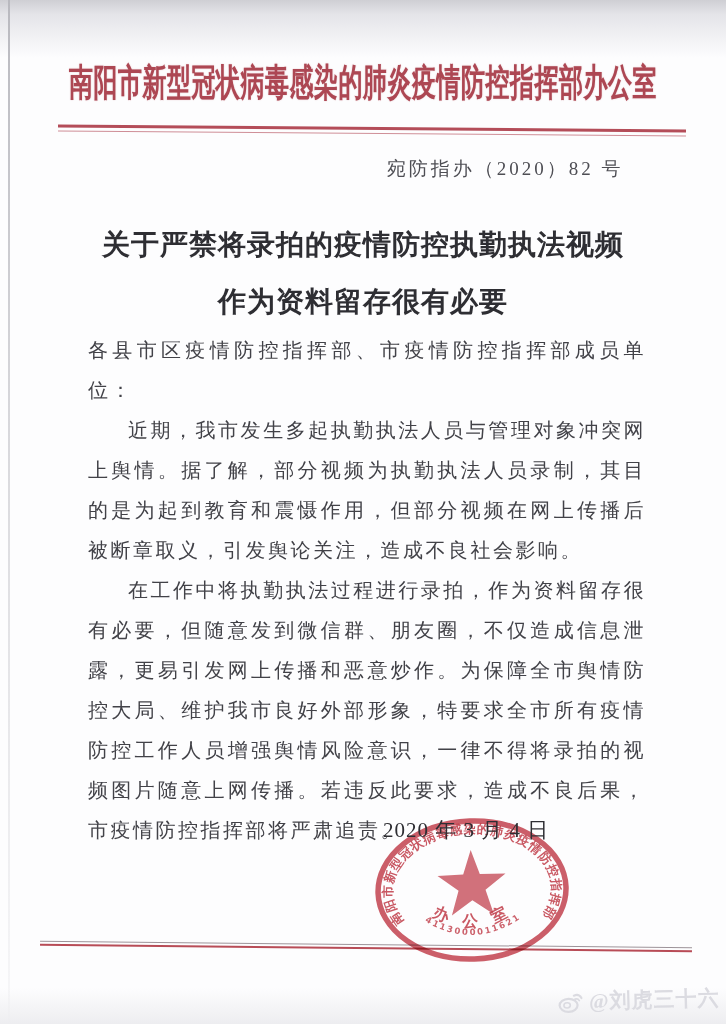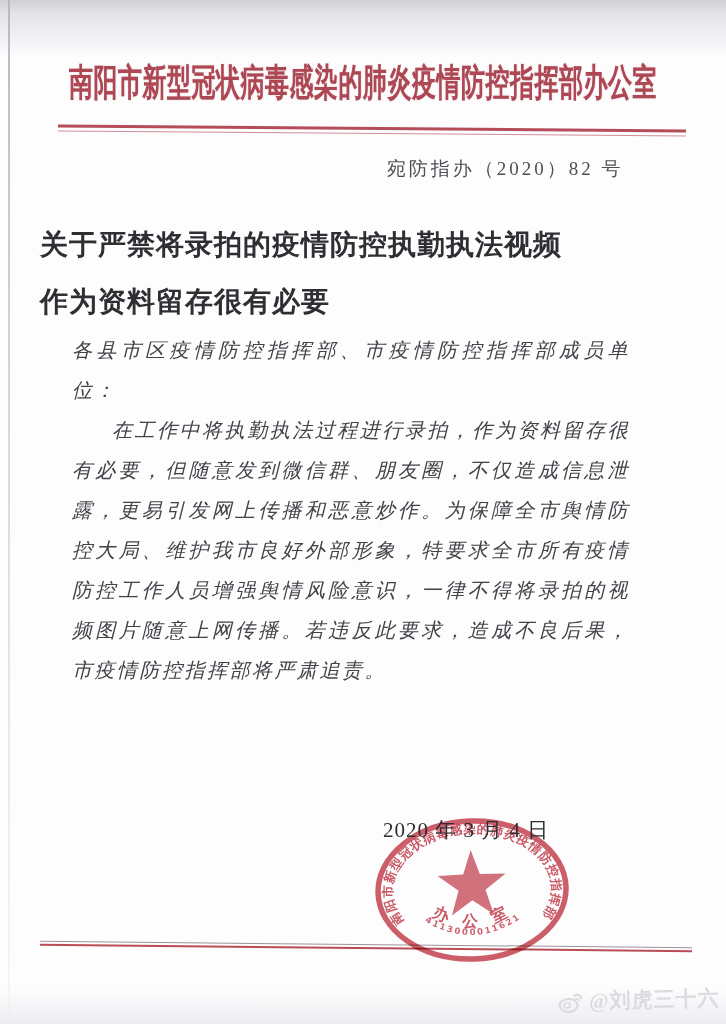--- a/index.html
+++ b/index.html
@@ -43,30 +43,30 @@
 
   .doc-number{
     position:absolute;top:156px;left:0;width:726px;
     text-align:center;
     transform:translateX(142px);
     font-size:19px;color:#4e4e54;letter-spacing:3px;
   }
 
   .doc-title{
     position:absolute;top:216px;left:40px;width:646px;
+    text-align:center;
     font-size:28px;line-height:57px;font-weight:bold;color:#2e2e33;
     letter-spacing:1px;
   }
 
   .doc-body{
-    position:absolute;top:330px;left:72px;width:558px;
+    position:absolute;top:330px;left:88px;width:558px;
     font-size:20px;line-height:40px;color:#424248;
     letter-spacing:2.5px;
     text-align:justify;
-    font-style:italic;
   }
   .doc-body p{margin:0;text-indent:2em;}
   .doc-body p.salutation{text-indent:0;}
 
   .doc-date{
     position:absolute;top:816px;left:383px;width:220px;
     font-size:21px;color:#2e2e33;letter-spacing:1px;
     z-index:3;white-space:nowrap;
   }
 
@@ -109,20 +109,21 @@
 
 <div class="doc-number">宛防指办（2020）82 号</div>
 
 <div class="doc-title">
   <div>关于严禁将录拍的疫情防控执勤执法视频</div>
   <div>作为资料留存很有必要</div>
 </div>
 
 <div class="doc-body">
   <p class="salutation">各县市区疫情防控指挥部、市疫情防控指挥部成员单位：</p>
+  <p>近期，我市发生多起执勤执法人员与管理对象冲突网上舆情。据了解，部分视频为执勤执法人员录制，其目的是为起到教育和震慑作用，但部分视频在网上传播后被断章取义，引发舆论关注，造成不良社会影响。</p>
   <p>在工作中将执勤执法过程进行录拍，作为资料留存很有必要，但随意发到微信群、朋友圈，不仅造成信息泄露，更易引发网上传播和恶意炒作。为保障全市舆情防控大局、维护我市良好外部形象，特要求全市所有疫情防控工作人员增强舆情风险意识，一律不得将录拍的视频图片随意上网传播。若违反此要求，造成不良后果，市疫情防控指挥部将严肃追责。</p>
 </div>
 
 <div class="doc-date">2020 年 3 月 4 日</div>
 
 <svg class="seal" viewBox="0 0 200 150" xmlns="http://www.w3.org/2000/svg">
   <defs>
     <path id="sealRingPath" d="M 28.7 101.9 A 80 57 0 1 1 171.3 101.9" fill="none"></path>
     <path id="sealOfficePath" d="M 58 99 Q 100 126 142 99" fill="none"></path>
     <path id="sealSerialPath" d="M 36 94 Q 100 148 164 94" fill="none"></path>

